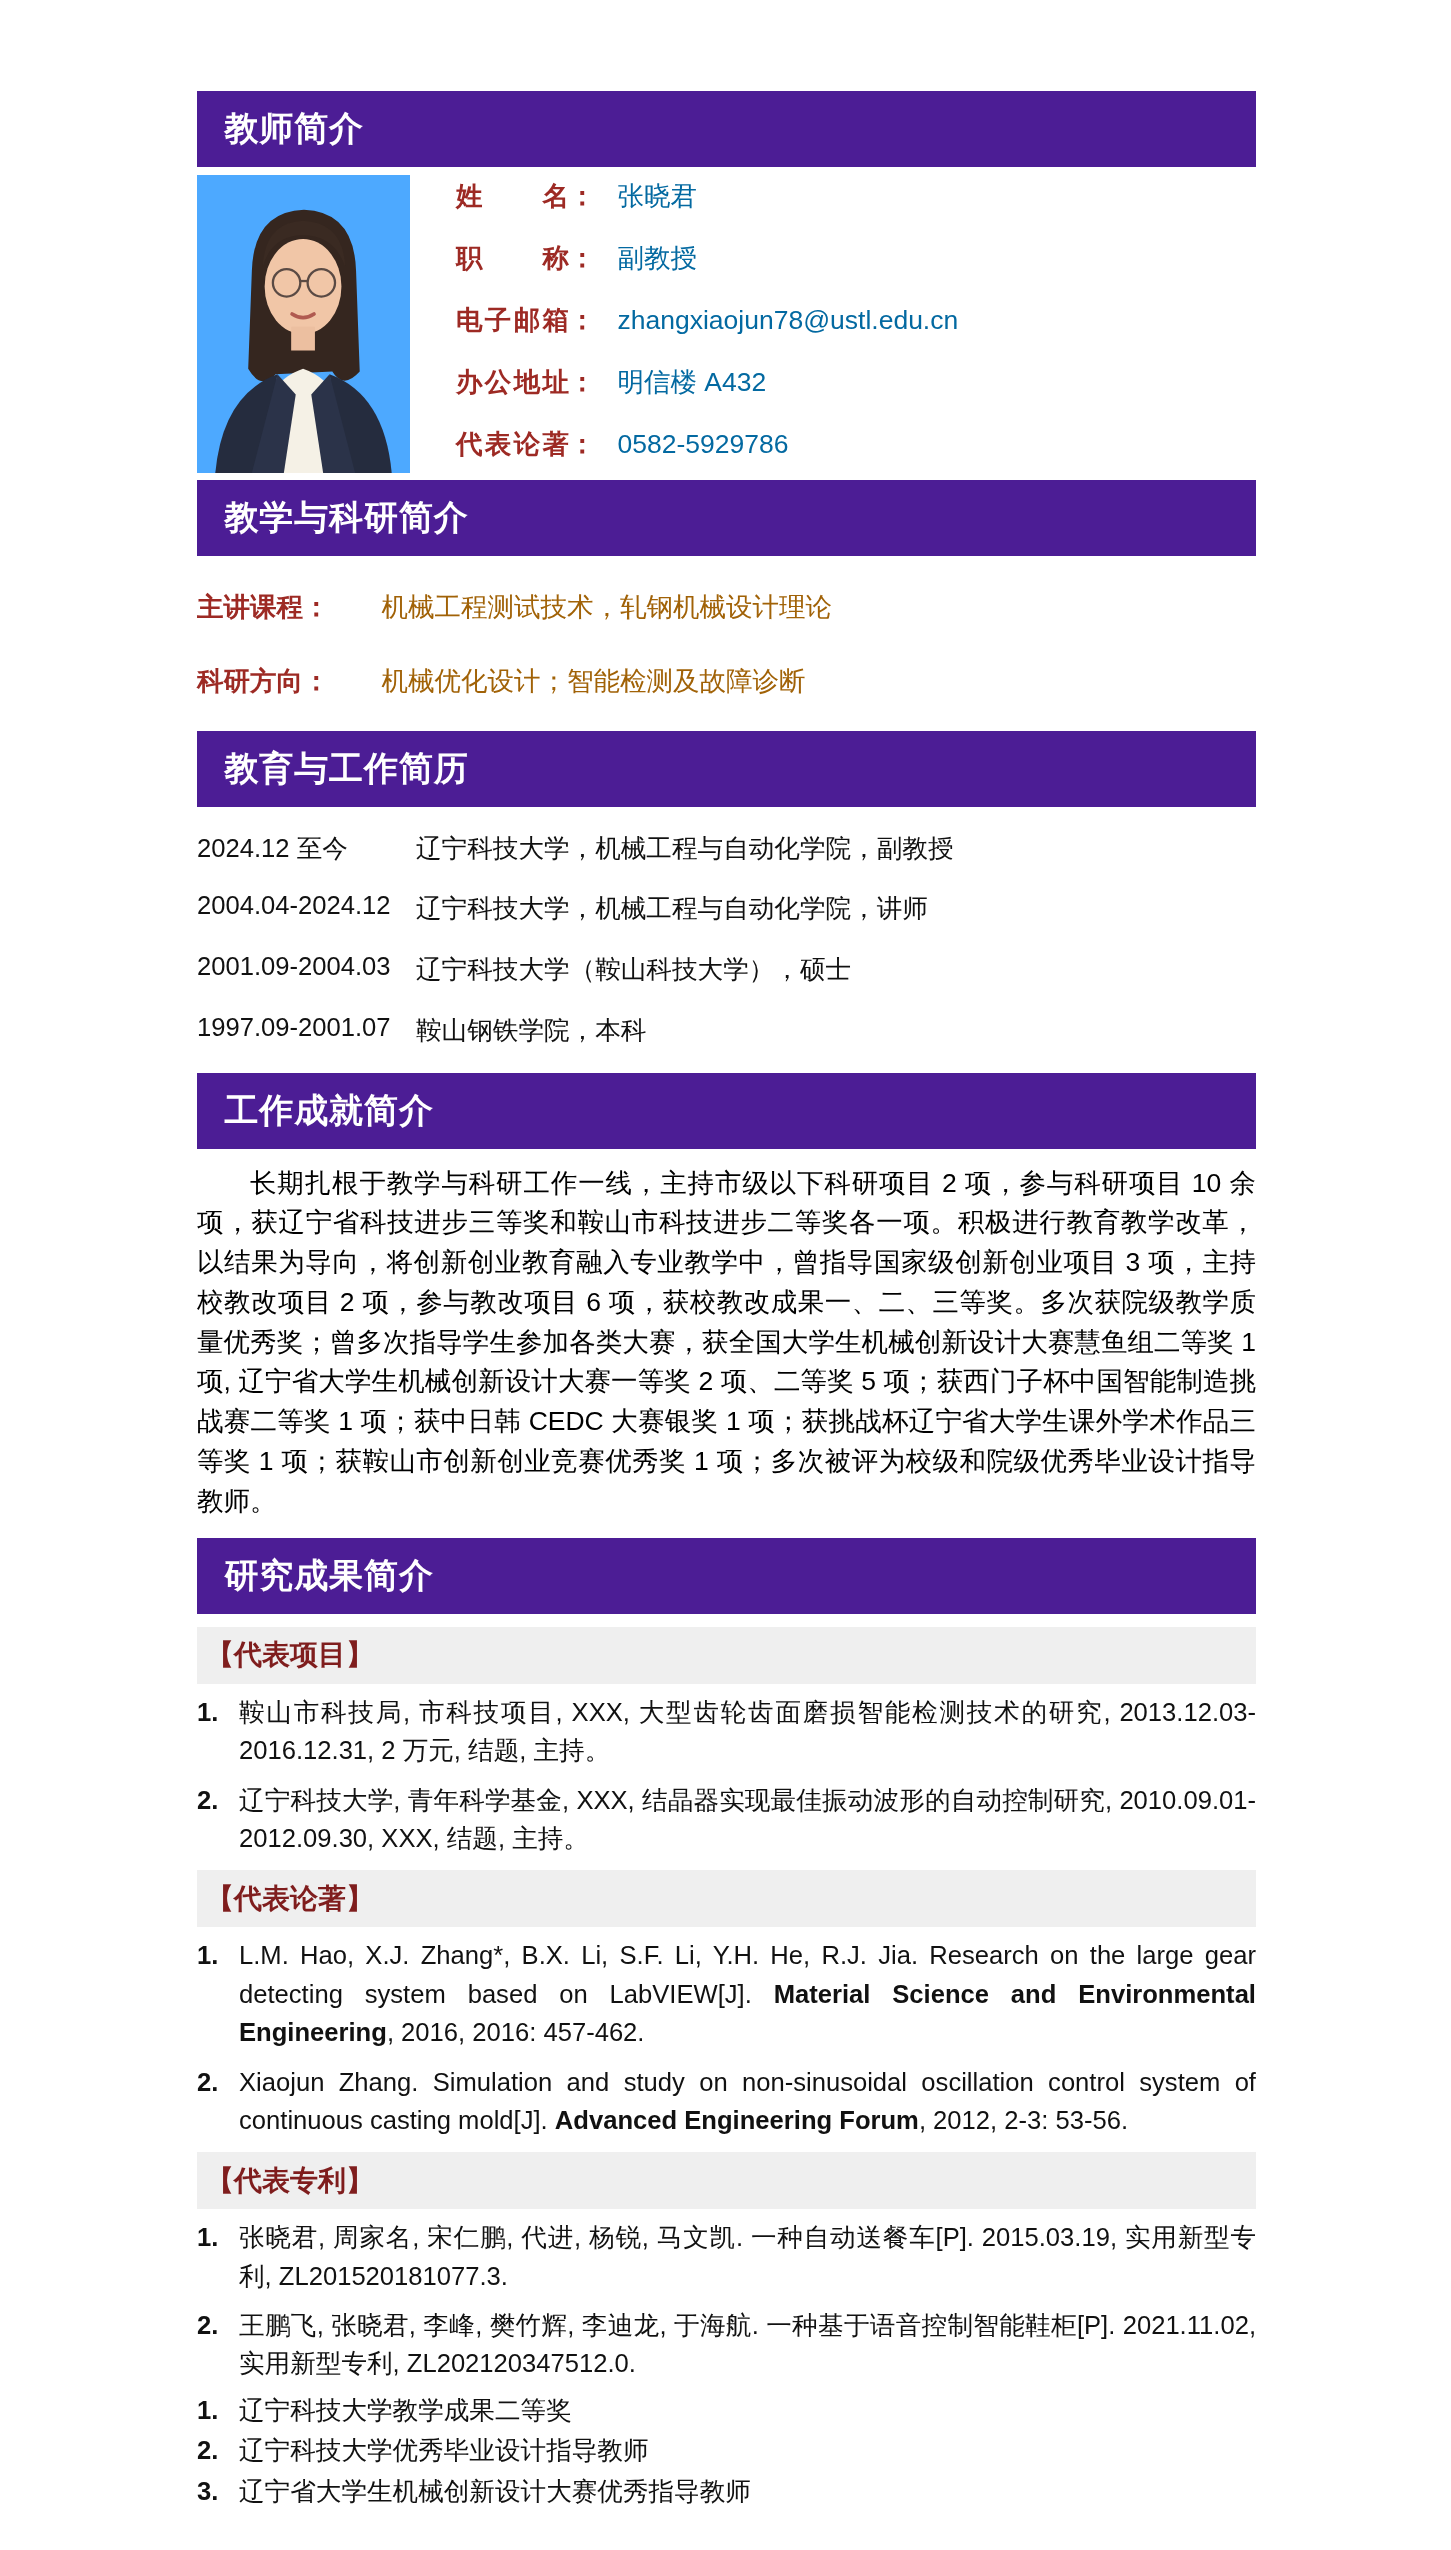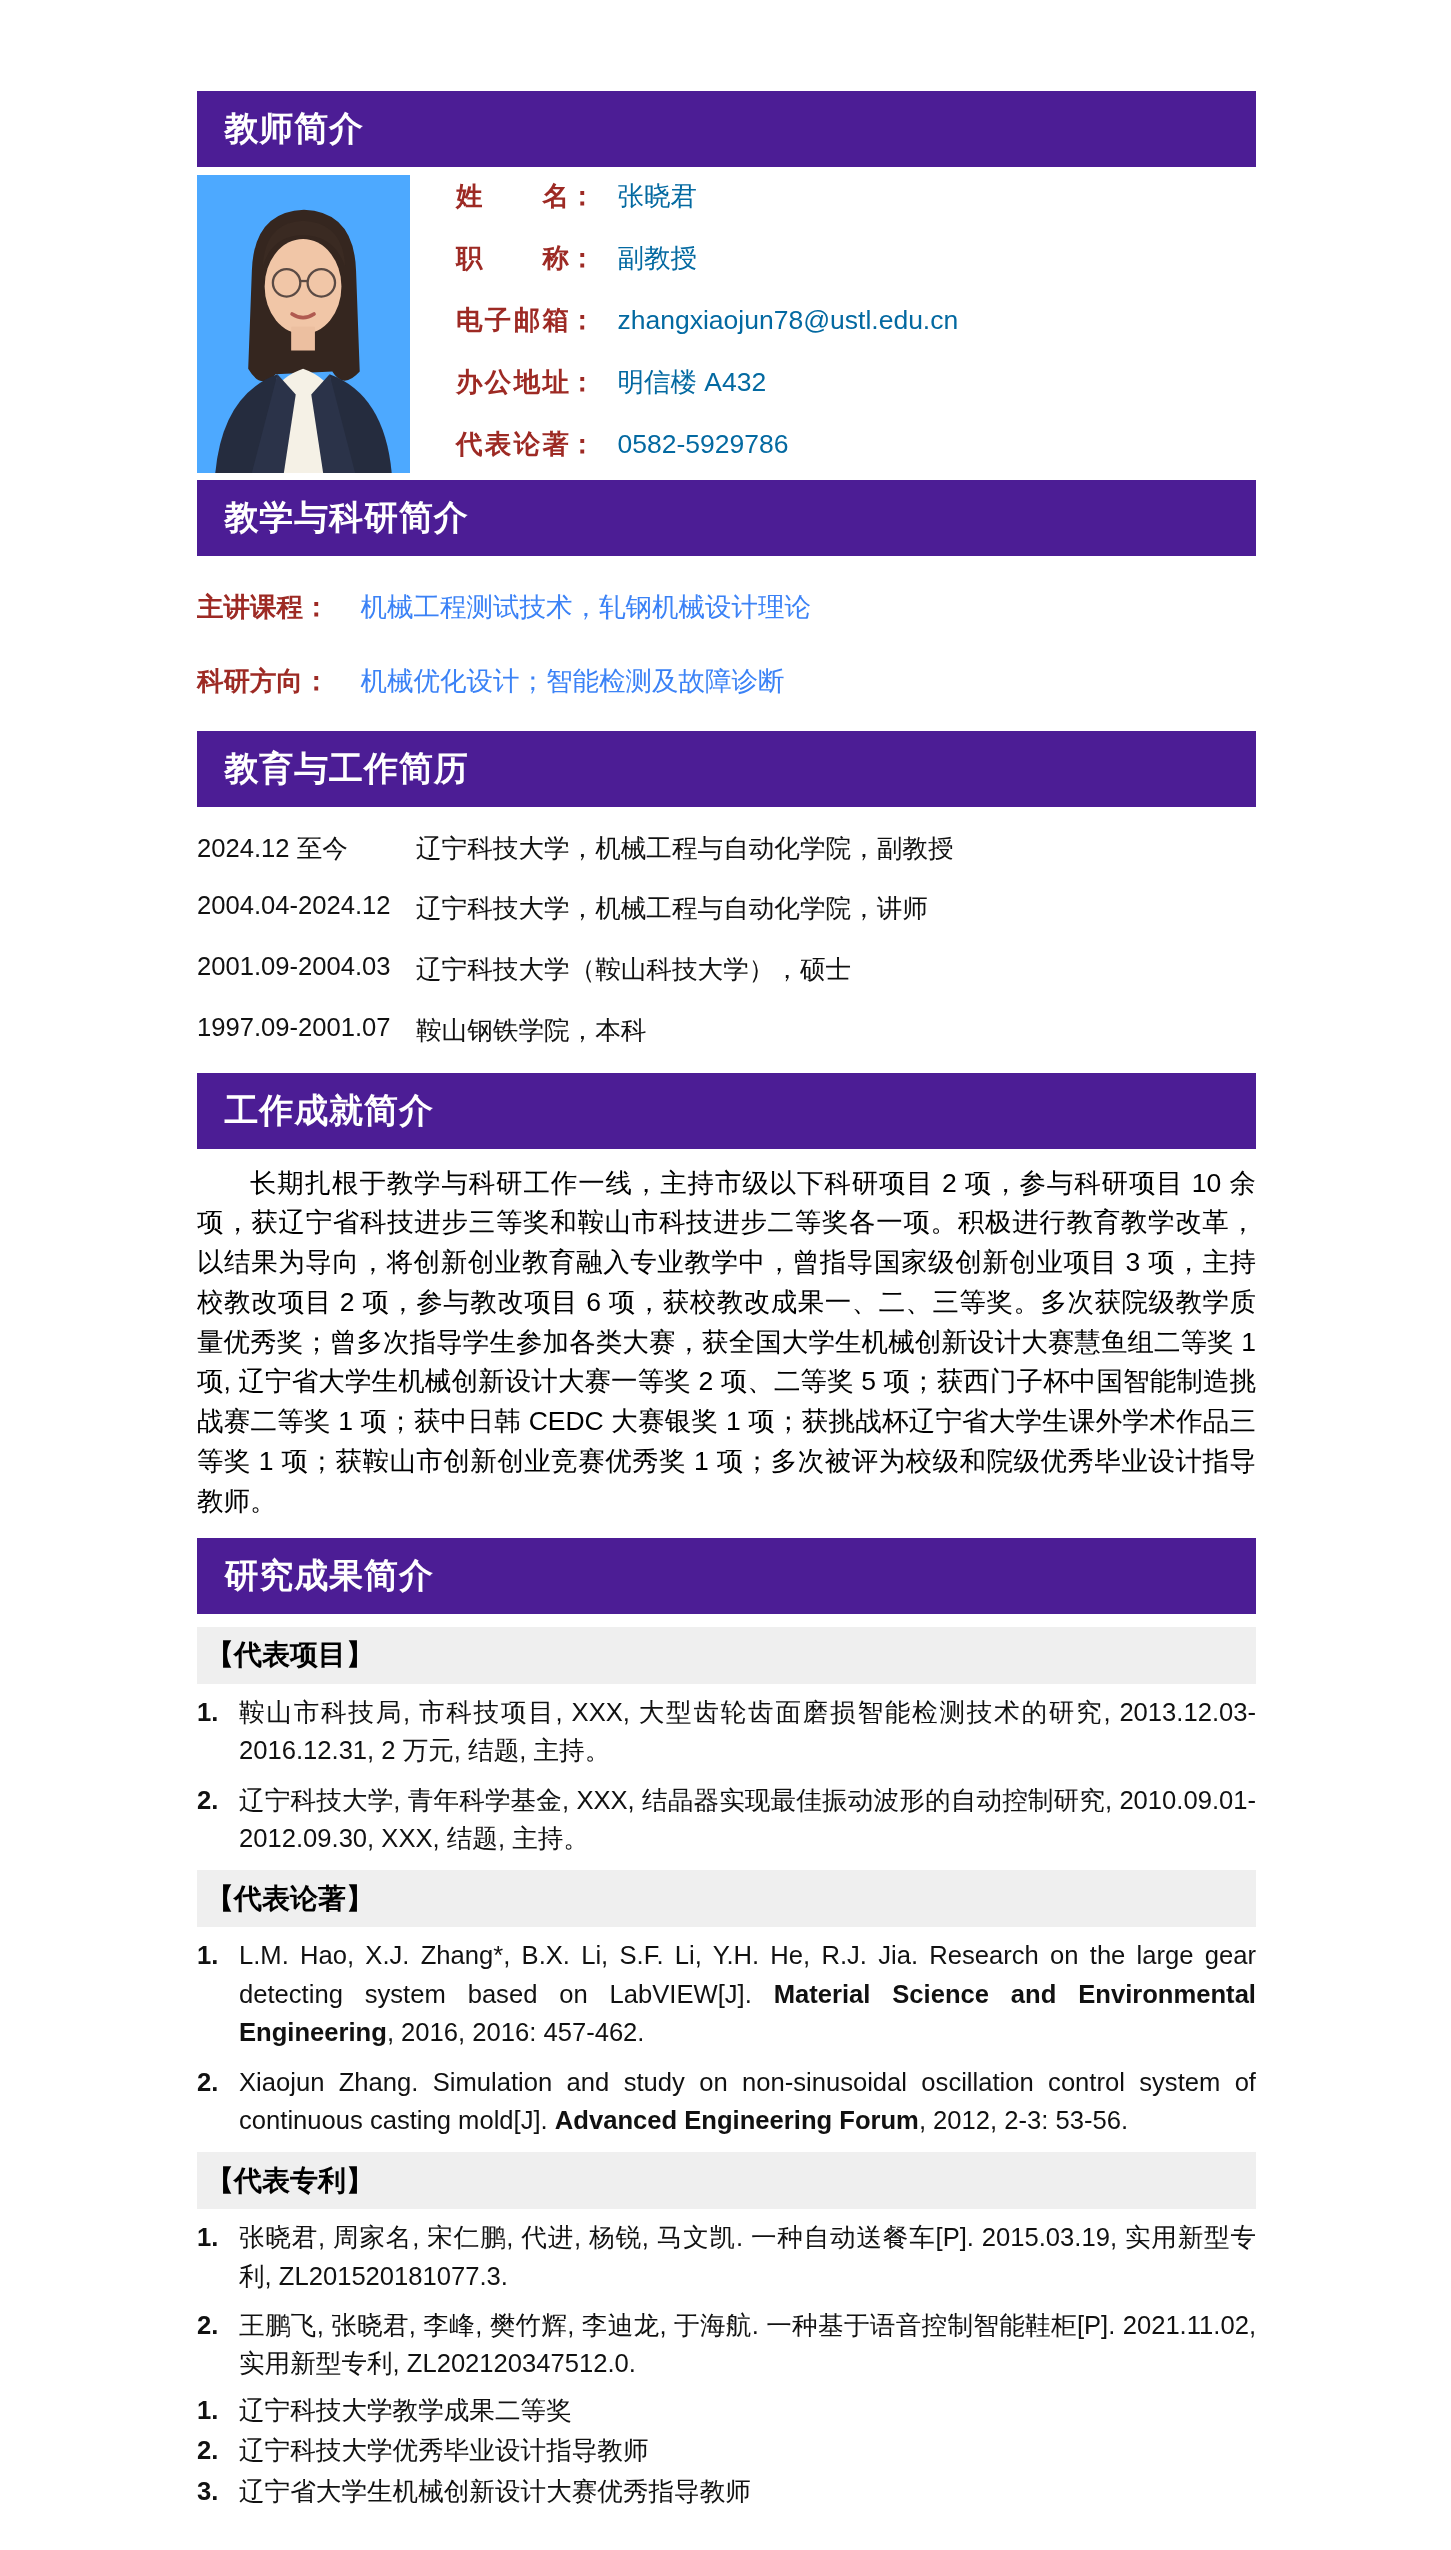--- a/index.html
+++ b/index.html
@@ -26,37 +26,37 @@
     color:#9D2A24;font-weight:bold;display:inline-block;width:113px;
     text-align:justify;text-align-last:justify;vertical-align:baseline;
   }
   .fcolon{color:#9D2A24;font-weight:bold;}
   .fvalue{margin-left:22px;color:#0369a1;}
 
   
   .teach{padding:14.6px 0 12.8px 0;}
   .trow{font-size:26.5px;padding:19px 0;}
   .tlabel{color:#9D2A24;font-weight:bold;}
-  .tvalue{margin-left:31px;color:#3b82f6;}
+  .tvalue{margin-left:52px;color:#a16207;}
 
   
   .edu{padding:11px 0 12.8px 0;}
   .erow{display:flex;font-size:25.6px;padding:12.8px 0;}
   .eperiod{width:219px;flex:none;}
   .edetail{flex:1;}
 
   
   .para{
     font-size:26.5px;line-height:1.5;text-align:justify;text-indent:2em;
     margin:14.6px 0 16.5px 0;color:#000;
   }
 
   
   .subbar{
-    background:#EFEFEF;color:#000000;font-weight:bold;font-size:28px;
+    background:#EFEFEF;color:#7f1d1d;font-weight:bold;font-size:28px;
     height:57px;display:flex;align-items:center;padding-left:9.1px;
     box-sizing:border-box;margin:12.8px 0 7.3px 0;
   }
   .item{display:flex;font-size:25.6px;line-height:1.5;margin:9.1px 0 11px 0;}
   .inum{width:42px;flex:none;font-weight:bold;}
   .itext{flex:1;text-align:justify;}
   .itext .jbold{font-weight:bold;}
   .honors .item{margin:7.3px 0;line-height:1.3;}
   .honors .itext{text-align:left;}
 </style>

